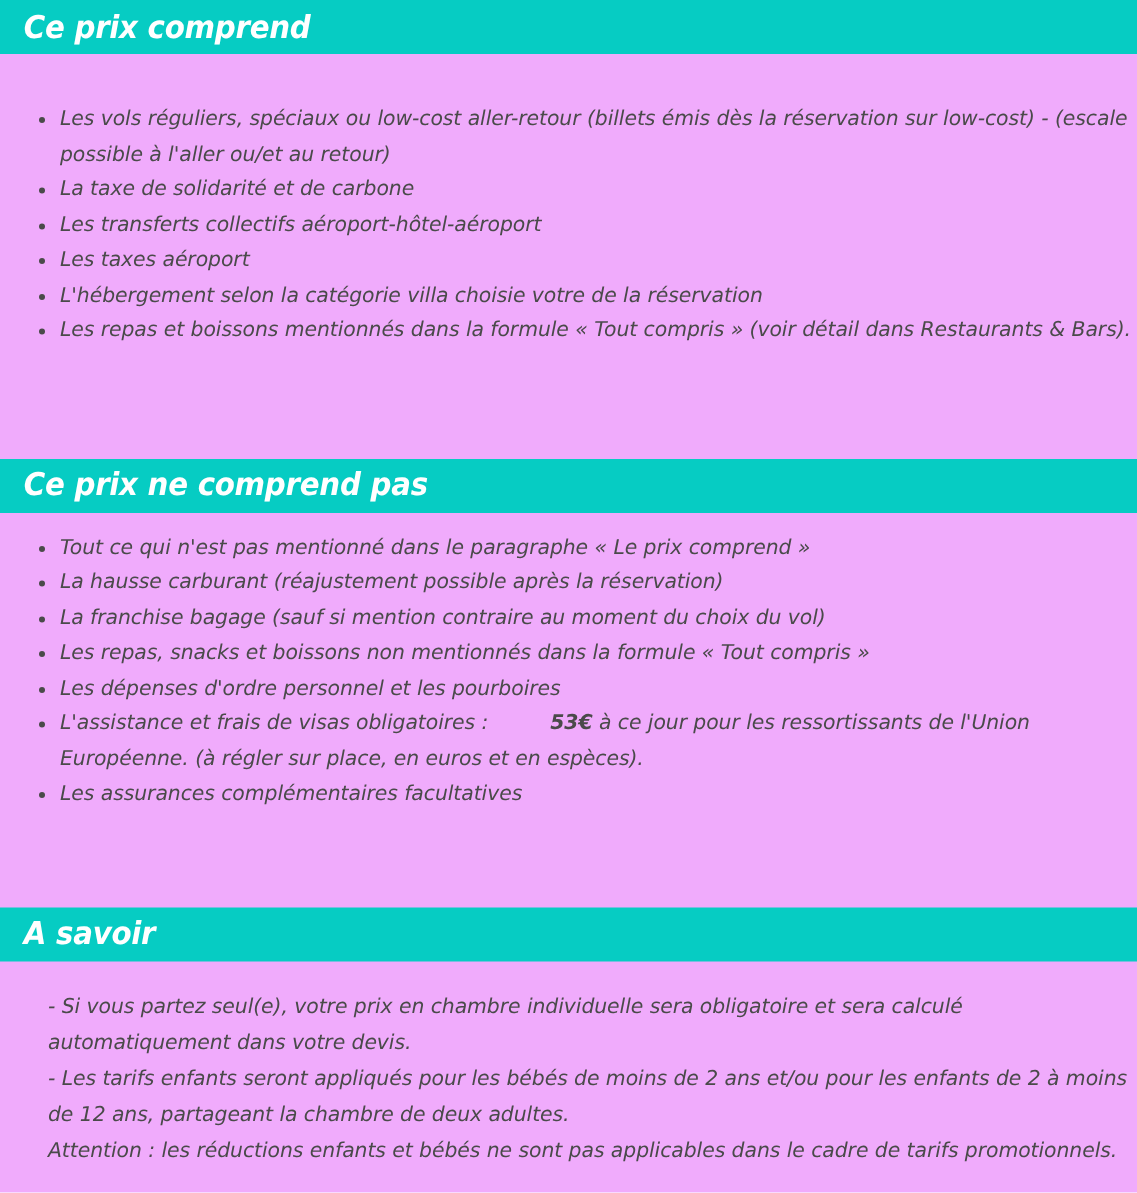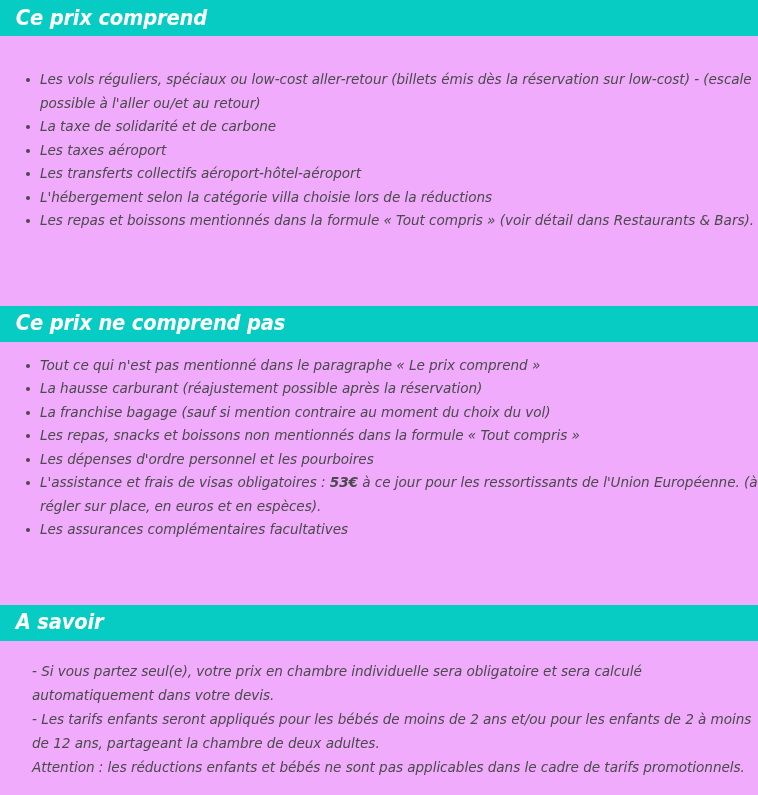--- a/index.html
+++ b/index.html
@@ -69,20 +69,21 @@
     position: absolute;
     left: 26px;
     top: 10px;
     width: 4px;
     height: 4px;
     border-radius: 50%;
     background: #4a4a4a;
   }
   .b {
     font-weight: bold;
+    margin-left: 37px;
   }
 
   
   .notes {
     margin: 0;
     padding: 0;
   }
   .notes p {
     margin: 0;
     padding: 0 0 0 0;
@@ -111,27 +112,27 @@
 
   <div class="sec1-body">
     <ul class="bullets">
       <li class="wrap">
         <span>Les vols réguliers, spéciaux ou low-cost aller-retour (billets émis dès la réservation sur low-cost) - (escale possible à l'aller ou/et au retour)</span>
       </li>
       <li>
         <span>La taxe de solidarité et de carbone</span>
       </li>
       <li>
+        <span>Les transferts collectifs aéroport-hôtel-aéroport</span>
+      </li>
+      <li>
         <span>Les taxes aéroport</span>
       </li>
       <li>
-        <span>Les transferts collectifs aéroport-hôtel-aéroport</span>
-      </li>
-      <li>
-        <span>L'hébergement selon la catégorie villa choisie lors de la réductions</span>
+        <span>L'hébergement selon la catégorie villa choisie votre de la réservation</span>
       </li>
       <li>
         <span>Les repas et boissons mentionnés dans la formule « Tout compris » (voir détail dans Restaurants &amp; Bars).</span>
       </li>
     </ul>
   </div>
 
   <div class="gap-1"></div>
 
   <div class="section-bar">

